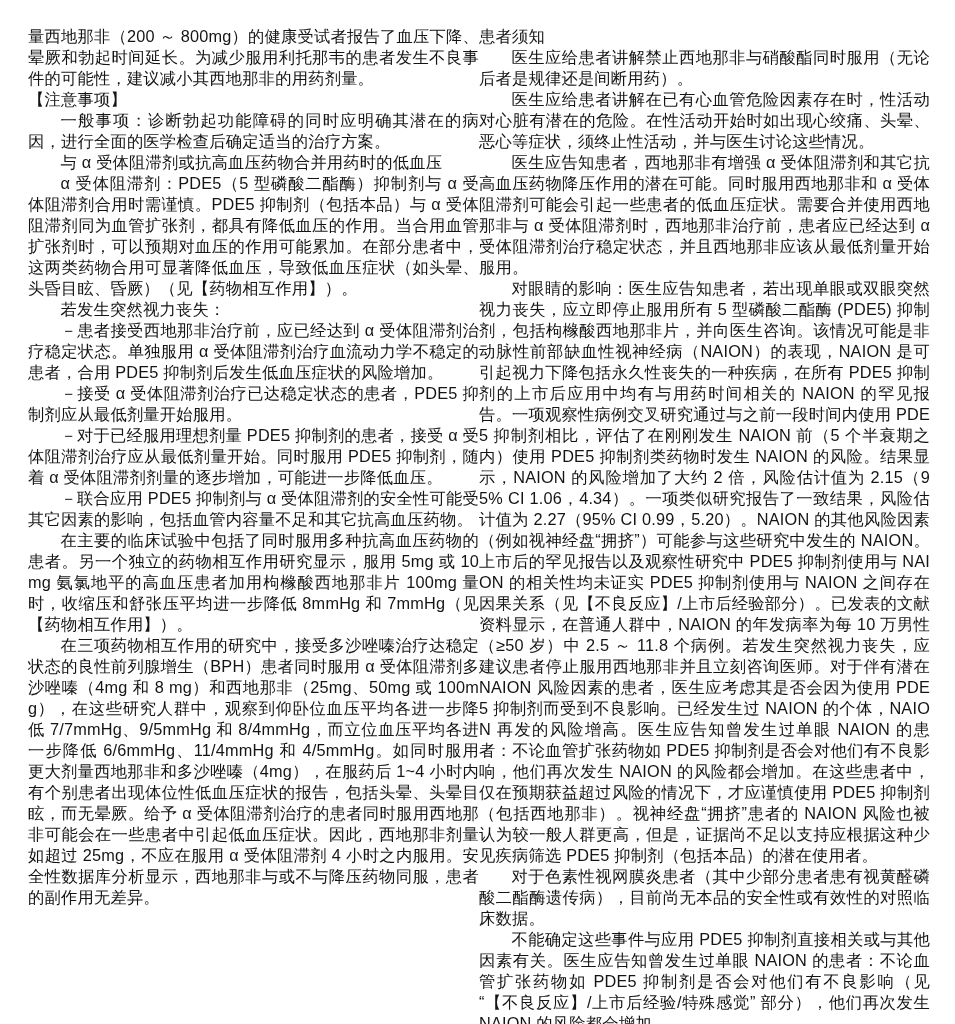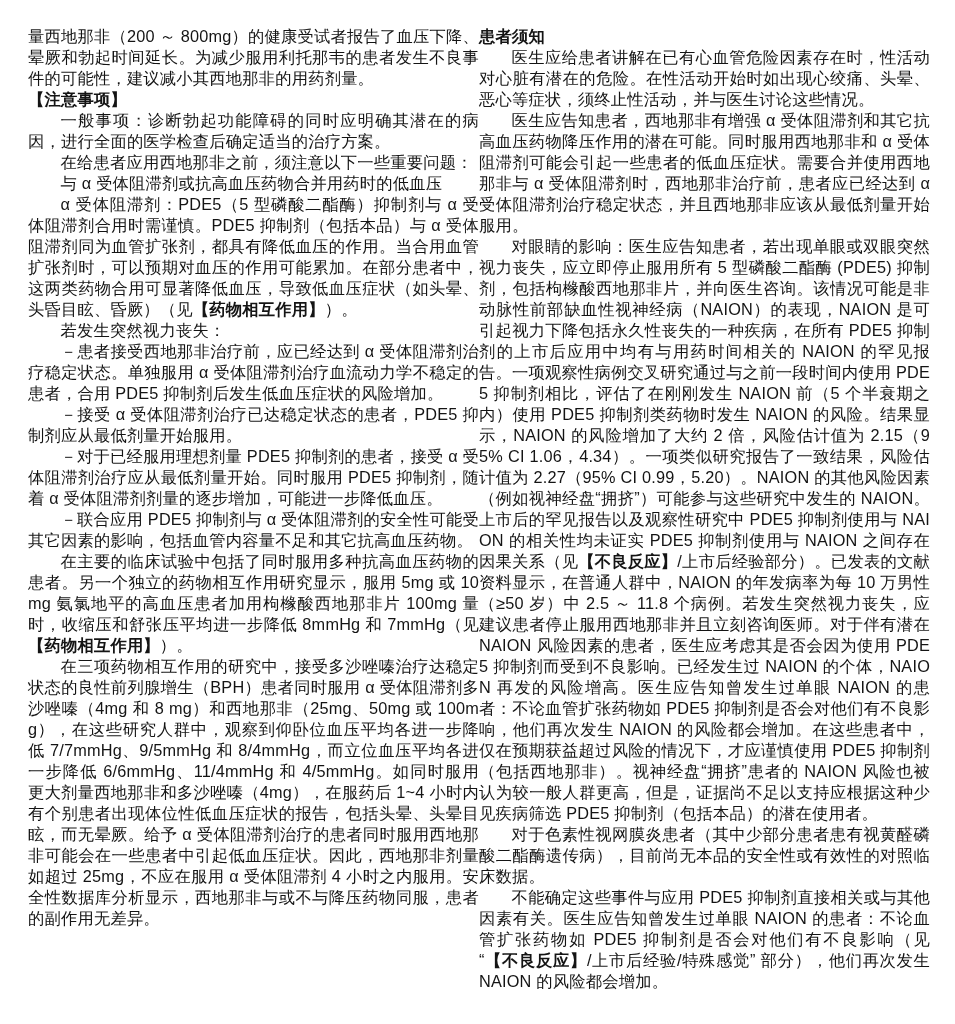--- a/index.html
+++ b/index.html
@@ -25,48 +25,48 @@
     line-height: 21px;
     text-align: justify;
     letter-spacing: 0.2px;
   }
   .col p {
     margin: 0;
     text-indent: 2em;
     word-break: break-all;
   }
   .col p.heading {
-    font-weight: bold;
+    font-weight: normal;
     text-indent: 0;
   }
   .col p.noindent {
     text-indent: 0;
   }
-  .b { font-weight: bold; }
+  .b { font-weight: normal; }
 </style>
 </head>
 <body>
 
 <div class="doc">
   <div class="col">
       <p class=" noindent"><span>量西地那非（200 ～ 800mg）的健康受试者报告了血压下降、晕厥和勃起时间延长。为减少服用利托那韦的患者发生不良事件的可能性，建议减小其西地那非的用药剂量。</span></p>
       <p class="heading"><span>【注意事项】</span></p>
       <p class=""><span>一般事项：诊断勃起功能障碍的同时应明确其潜在的病因，进行全面的医学检查后确定适当的治疗方案。</span></p>
-      <p class=""><span>在给患者应用西地那非之前，须注意以下一些重要问题：</span></p>
       <p class=""><span>与 α 受体阻滞剂或抗高血压药物合并用药时的低血压</span></p>
       <p class=""><span>α 受体阻滞剂：PDE5（5 型磷酸二酯酶）抑制剂与 α 受体阻滞剂合用时需谨慎。PDE5 抑制剂（包括本品）与 α 受体阻滞剂同为血管扩张剂，都具有降低血压的作用。当合用血管扩张剂时，可以预期对血压的作用可能累加。在部分患者中，这两类药物合用可显著降低血压，导致低血压症状（如头晕、头昏目眩、昏厥）（见</span><span class="b">【药物相互作用】</span><span>）。</span></p>
       <p class=""><span>若发生突然视力丧失：</span></p>
       <p class=""><span>－患者接受西地那非治疗前，应已经达到 α 受体阻滞剂治疗稳定状态。单独服用 α 受体阻滞剂治疗血流动力学不稳定的患者，合用 PDE5 抑制剂后发生低血压症状的风险增加。</span></p>
       <p class=""><span>－接受 α 受体阻滞剂治疗已达稳定状态的患者，PDE5 抑制剂应从最低剂量开始服用。</span></p>
       <p class=""><span>－对于已经服用理想剂量 PDE5 抑制剂的患者，接受 α 受体阻滞剂治疗应从最低剂量开始。同时服用 PDE5 抑制剂，随着 α 受体阻滞剂剂量的逐步增加，可能进一步降低血压。</span></p>
       <p class=""><span>－联合应用 PDE5 抑制剂与 α 受体阻滞剂的安全性可能受其它因素的影响，包括血管内容量不足和其它抗高血压药物。</span></p>
       <p class=""><span>在主要的临床试验中包括了同时服用多种抗高血压药物的患者。另一个独立的药物相互作用研究显示，服用 5mg 或 10mg 氨氯地平的高血压患者加用枸橼酸西地那非片 100mg 量时，收缩压和舒张压平均进一步降低 8mmHg 和 7mmHg（见</span><span class="b">【药物相互作用】</span><span>）。</span></p>
       <p class=""><span>在三项药物相互作用的研究中，接受多沙唑嗪治疗达稳定状态的良性前列腺增生（BPH）患者同时服用 α 受体阻滞剂多沙唑嗪（4mg 和 8 mg）和西地那非（25mg、50mg 或 100mg），在这些研究人群中，观察到仰卧位血压平均各进一步降低 7/7mmHg、9/5mmHg 和 8/4mmHg，而立位血压平均各进一步降低 6/6mmHg、11/4mmHg 和 4/5mmHg。如同时服用更大剂量西地那非和多沙唑嗪（4mg），在服药后 1~4 小时内有个别患者出现体位性低血压症状的报告，包括头晕、头晕目眩，而无晕厥。给予 α 受体阻滞剂治疗的患者同时服用西地那非可能会在一些患者中引起低血压症状。因此，西地那非剂量如超过 25mg，不应在服用 α 受体阻滞剂 4 小时之内服用。安全性数据库分析显示，西地那非与或不与降压药物同服，患者的副作用无差异。</span></p>
     </div>
   <div class="col">
       <p class="heading"><span>患者须知</span></p>
+      <p class=""><span>医生应给患者讲解禁止西地那非与硝酸酯同时服用（无论后者是规律还是间断用药）。</span></p>
       <p class=""><span>医生应给患者讲解在已有心血管危险因素存在时，性活动对心脏有潜在的危险。在性活动开始时如出现心绞痛、头晕、恶心等症状，须终止性活动，并与医生讨论这些情况。</span></p>
       <p class=""><span>医生应告知患者，西地那非有增强 α 受体阻滞剂和其它抗高血压药物降压作用的潜在可能。同时服用西地那非和 α 受体阻滞剂可能会引起一些患者的低血压症状。需要合并使用西地那非与 α 受体阻滞剂时，西地那非治疗前，患者应已经达到 α 受体阻滞剂治疗稳定状态，并且西地那非应该从最低剂量开始服用。</span></p>
       <p class=""><span>对眼睛的影响：医生应告知患者，若出现单眼或双眼突然视力丧失，应立即停止服用所有 5 型磷酸二酯酶 (PDE5) 抑制剂，包括枸橼酸西地那非片，并向医生咨询。该情况可能是非动脉性前部缺血性视神经病（NAION）的表现，NAION 是可引起视力下降包括永久性丧失的一种疾病，在所有 PDE5 抑制剂的上市后应用中均有与用药时间相关的 NAION 的罕见报告。一项观察性病例交叉研究通过与之前一段时间内使用 PDE5 抑制剂相比，评估了在刚刚发生 NAION 前（5 个半衰期之内）使用 PDE5 抑制剂类药物时发生 NAION 的风险。结果显示，NAION 的风险增加了大约 2 倍，风险估计值为 2.15（95% CI 1.06，4.34）。一项类似研究报告了一致结果，风险估计值为 2.27（95% CI 0.99，5.20）。NAION 的其他风险因素（例如视神经盘“拥挤”）可能参与这些研究中发生的 NAION。上市后的罕见报告以及观察性研究中 PDE5 抑制剂使用与 NAION 的相关性均未证实 PDE5 抑制剂使用与 NAION 之间存在因果关系（见</span><span class="b">【不良反应】</span><span>/上市后经验部分）。已发表的文献资料显示，在普通人群中，NAION 的年发病率为每 10 万男性（≥50 岁）中 2.5 ～ 11.8 个病例。若发生突然视力丧失，应建议患者停止服用西地那非并且立刻咨询医师。对于伴有潜在 NAION 风险因素的患者，医生应考虑其是否会因为使用 PDE5 抑制剂而受到不良影响。已经发生过 NAION 的个体，NAION 再发的风险增高。医生应告知曾发生过单眼 NAION 的患者：不论血管扩张药物如 PDE5 抑制剂是否会对他们有不良影响，他们再次发生 NAION 的风险都会增加。在这些患者中，仅在预期获益超过风险的情况下，才应谨慎使用 PDE5 抑制剂（包括西地那非）。视神经盘“拥挤”患者的 NAION 风险也被认为较一般人群更高，但是，证据尚不足以支持应根据这种少见疾病筛选 PDE5 抑制剂（包括本品）的潜在使用者。</span></p>
       <p class=""><span>对于色素性视网膜炎患者（其中少部分患者患有视黄醛磷酸二酯酶遗传病），目前尚无本品的安全性或有效性的对照临床数据。</span></p>
       <p class=""><span>不能确定这些事件与应用 PDE5 抑制剂直接相关或与其他因素有关。医生应告知曾发生过单眼 NAION 的患者：不论血管扩张药物如 PDE5 抑制剂是否会对他们有不良影响（见 “</span><span class="b">【不良反应】</span><span>/上市后经验/特殊感觉” 部分），他们再次发生 NAION 的风险都会增加。</span></p>
     </div>
 </div>
 
 </body></html>

